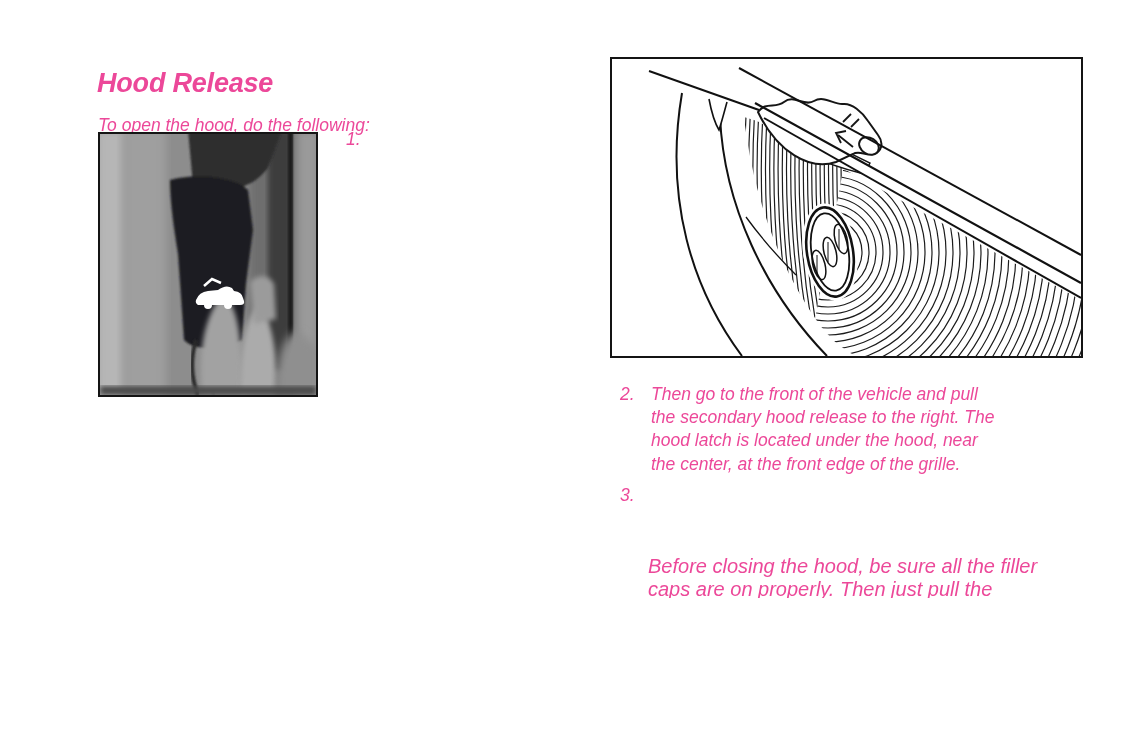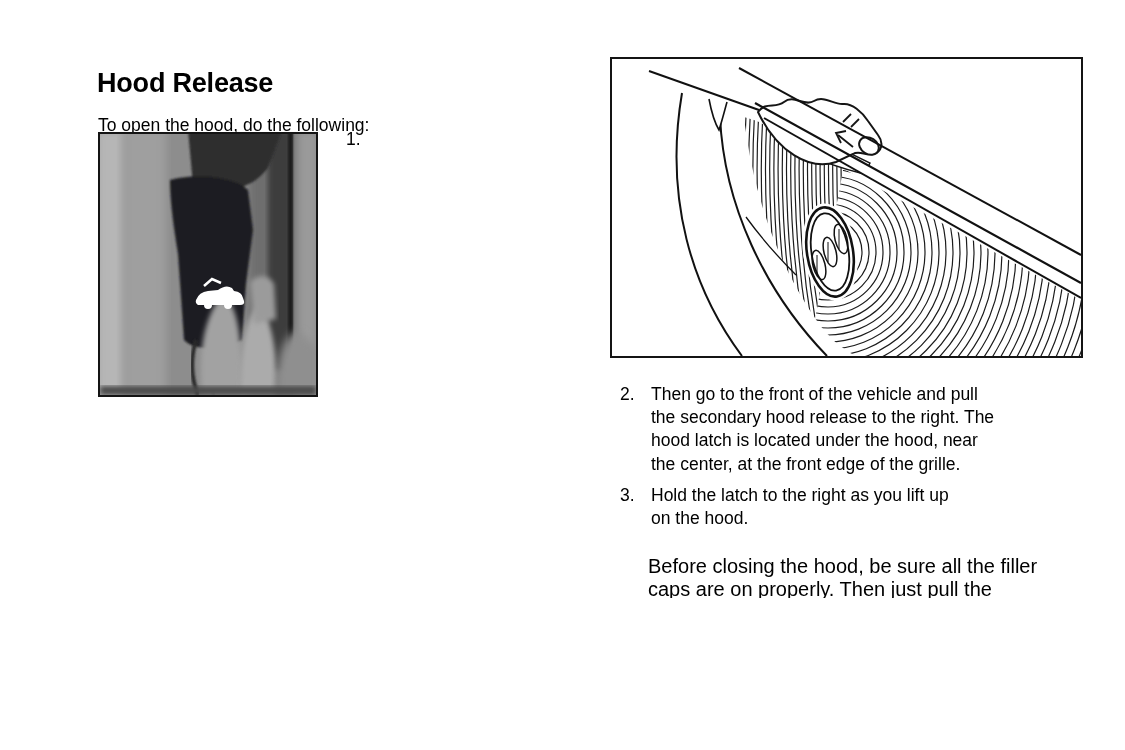--- a/index.html
+++ b/index.html
@@ -1,18 +1,18 @@
 <!DOCTYPE html>
 <html><head>
 <meta charset="utf-8">
 <style>
   html,body{margin:0;padding:0;background:#ffffff;}
   .page{
     position:relative;width:1125px;height:598px;background:#ffffff;overflow:hidden;
-    font-family:"Liberation Sans","DejaVu Sans",sans-serif;color:#000000;
+    font-family:"Liberation Sans","DejaVu Sans",sans-serif;color:#ec4899;font-style:italic;
   }
   .abs{position:absolute;}
   .title{left:97px;top:49px;font-size:27px;font-weight:700;letter-spacing:-0.2px;line-height:32px;}
   .intro{left:98px;top:96px;font-size:17.5px;line-height:23px;text-align:center;}
   .photo-frame{left:98px;top:132px;width:220px;height:265px;border:2px solid #141414;box-sizing:border-box;background:#8d8d8d;}
   .figure-frame{left:610px;top:57px;width:473px;height:301px;border:2px solid #141414;box-sizing:border-box;background:#ffffff;}
   .photo-frame svg,.figure-frame svg{display:block;width:100%;height:100%;}
   .step{position:absolute;display:flex;font-size:17.5px;line-height:23.2px;}
   .step .num{flex:none;width:31px;}
   .step .txt{white-space:pre;}
@@ -209,22 +209,20 @@
   <div class="step step2">
     <span class="num">2.</span>
     <span class="txt">Then go to the front of the vehicle and pull
 the secondary hood release to the right. The
 hood latch is located under the hood, near
 the center, at the front edge of the grille.</span>
   </div>
 
   <div class="step step3">
     <span class="num">3.</span>
-    <span class="txt">Hold the latch to the right as you lift up
-on the hood.</span>
   </div>
 
   <p class="abs closing">Before closing the hood, be sure all the filler
 caps are on properly. Then just pull the
 hood down and close it firmly.</p>
 
   <div class="abs rule"></div>
   <div class="abs pagenum">333</div>
 
 </div>

